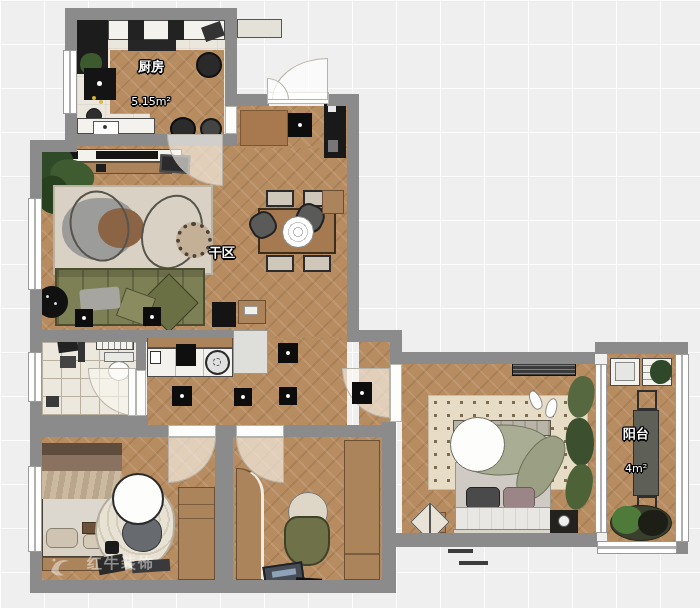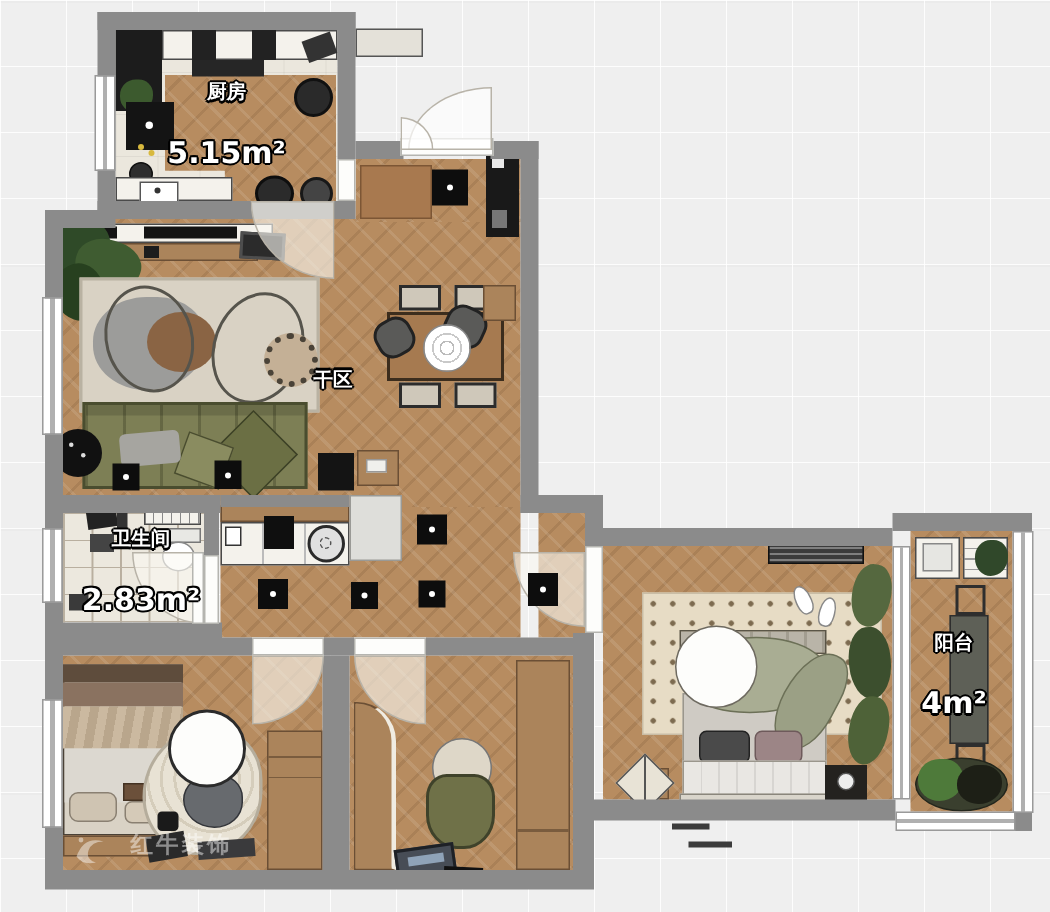--- a/index.html
+++ b/index.html
@@ -17,21 +17,21 @@
   .cream{position:absolute;background-color:#ebe7dd;background-image:linear-gradient(rgba(0,0,0,.05) 1px,transparent 1px),linear-gradient(90deg,rgba(0,0,0,.05) 1px,transparent 1px);background-size:28px 28px;}
   .tile{position:absolute;background-color:#ece8de;background-image:linear-gradient(#b9af9f 1px,transparent 1px),linear-gradient(90deg,#b9af9f 1px,transparent 1px);background-size:19px 18px;}
   .winV{position:absolute;background:linear-gradient(90deg,#fff 0 38%,#b0b0b0 38% 62%,#fff 62%);border:1px solid #9a9a9a;box-sizing:border-box;}
   .winH{position:absolute;background:linear-gradient(#fff 0 38%,#b0b0b0 38% 62%,#fff 62%);border:1px solid #9a9a9a;box-sizing:border-box;}
   .arc{position:absolute;background:rgba(250,248,242,.62);border:1.5px solid #b8b3a8;box-sizing:border-box;}
   .thr{position:absolute;background:#fdfdfb;border:1px solid #b5b5b0;box-sizing:border-box;}
   .lt{position:absolute;background:#0d0d0d;}
   .lt::after{content:"";position:absolute;left:50%;top:50%;width:4px;height:4px;margin:-2px 0 0 -2px;border-radius:50%;background:#fff;}
   .lbl{position:absolute;transform:translate(-50%,-50%);display:flex;flex-direction:column;align-items:center;gap:19px;white-space:nowrap;z-index:30;}
   .lname{font-size:13px;font-weight:700;color:#fff;text-shadow:-1px -1px 0 #000,1px -1px 0 #000,-1px 1px 0 #000,1px 1px 0 #000,0 -1.5px 0 #000,0 1.5px 0 #000,-1.5px 0 0 #000,1.5px 0 0 #000;}
-  .larea{font-size:20px;font-weight:700;color:#fff;text-shadow:-1px -1px 0 #000,1px -1px 0 #000,-1px 1px 0 #000,1px 1px 0 #000,0 -1.5px 0 #000,0 1.5px 0 #000,-1.5px 0 0 #000,1.5px 0 0 #000;}
+  .larea{font-size:11px;font-weight:400;color:#fff;text-shadow:-1px -1px 0 #000,1px -1px 0 #000,-1px 1px 0 #000,1px 1px 0 #000,0 -1.5px 0 #000,0 1.5px 0 #000,-1.5px 0 0 #000,1.5px 0 0 #000;}
   .woodfurn{position:absolute;background:#ab845b;border:1px solid #6b4f35;box-sizing:border-box;}
   .whitefurn{position:absolute;background:#f4f2ec;border:1px solid #4a4a4a;box-sizing:border-box;}
   .chair{position:absolute;background:#cfc8ba;border:2px solid #2c2c2c;box-sizing:border-box;}
   .plant{position:absolute;border-radius:50% 45% 55% 50%;}
   .wm{display:flex;align-items:flex-start;gap:15px;opacity:.75;z-index:40;}
   .wm .bt{font-size:15px;font-weight:700;letter-spacing:2px;color:rgba(255,255,255,.62);}
 </style>
 </head>
 <body>
 
@@ -251,24 +251,20 @@
   <div class="abs" style="left:448px;top:549px;width:25px;height:4px;background:#3c3c3c"></div>
   <div class="abs" style="left:459px;top:561px;width:29px;height:4px;background:#3c3c3c"></div>
 
   <div class="lbl" style="left:151px;top:83px">
     <span class="lname">厨房</span>
     <span class="larea">5.15m²</span>
   </div>
   <div class="lbl" style="left:222px;top:253px">
     <span class="lname">干区</span>
   </div>
-  <div class="lbl" style="left:94px;top:381px">
-    <span class="lname">卫生间</span>
-    <span class="larea">2.83m²</span>
-  </div>
   <div class="abs" style="left:112px;top:473px;width:52px;height:52px;border-radius:50%;background:#fdfdfb;border:2.5px solid #2b2b2b;box-sizing:border-box;z-index:29"></div>
   <div class="lbl" style="left:636px;top:450px">
     <span class="lname">阳台</span>
     <span class="larea">4m²</span>
   </div>
 
   <div class="abs wm" style="left:48px;top:554px">
     <svg width="24" height="24" viewBox="0 0 24 24">
       <path d="M3 17 Q8 3 21 7 Q13 7 11 13 Q9 19 16 21 Q7 23 3 17 Z" fill="rgba(255,255,255,.6)"></path>
       <circle cx="6" cy="6" r="1.6" fill="rgba(255,255,255,.6)"></circle>

